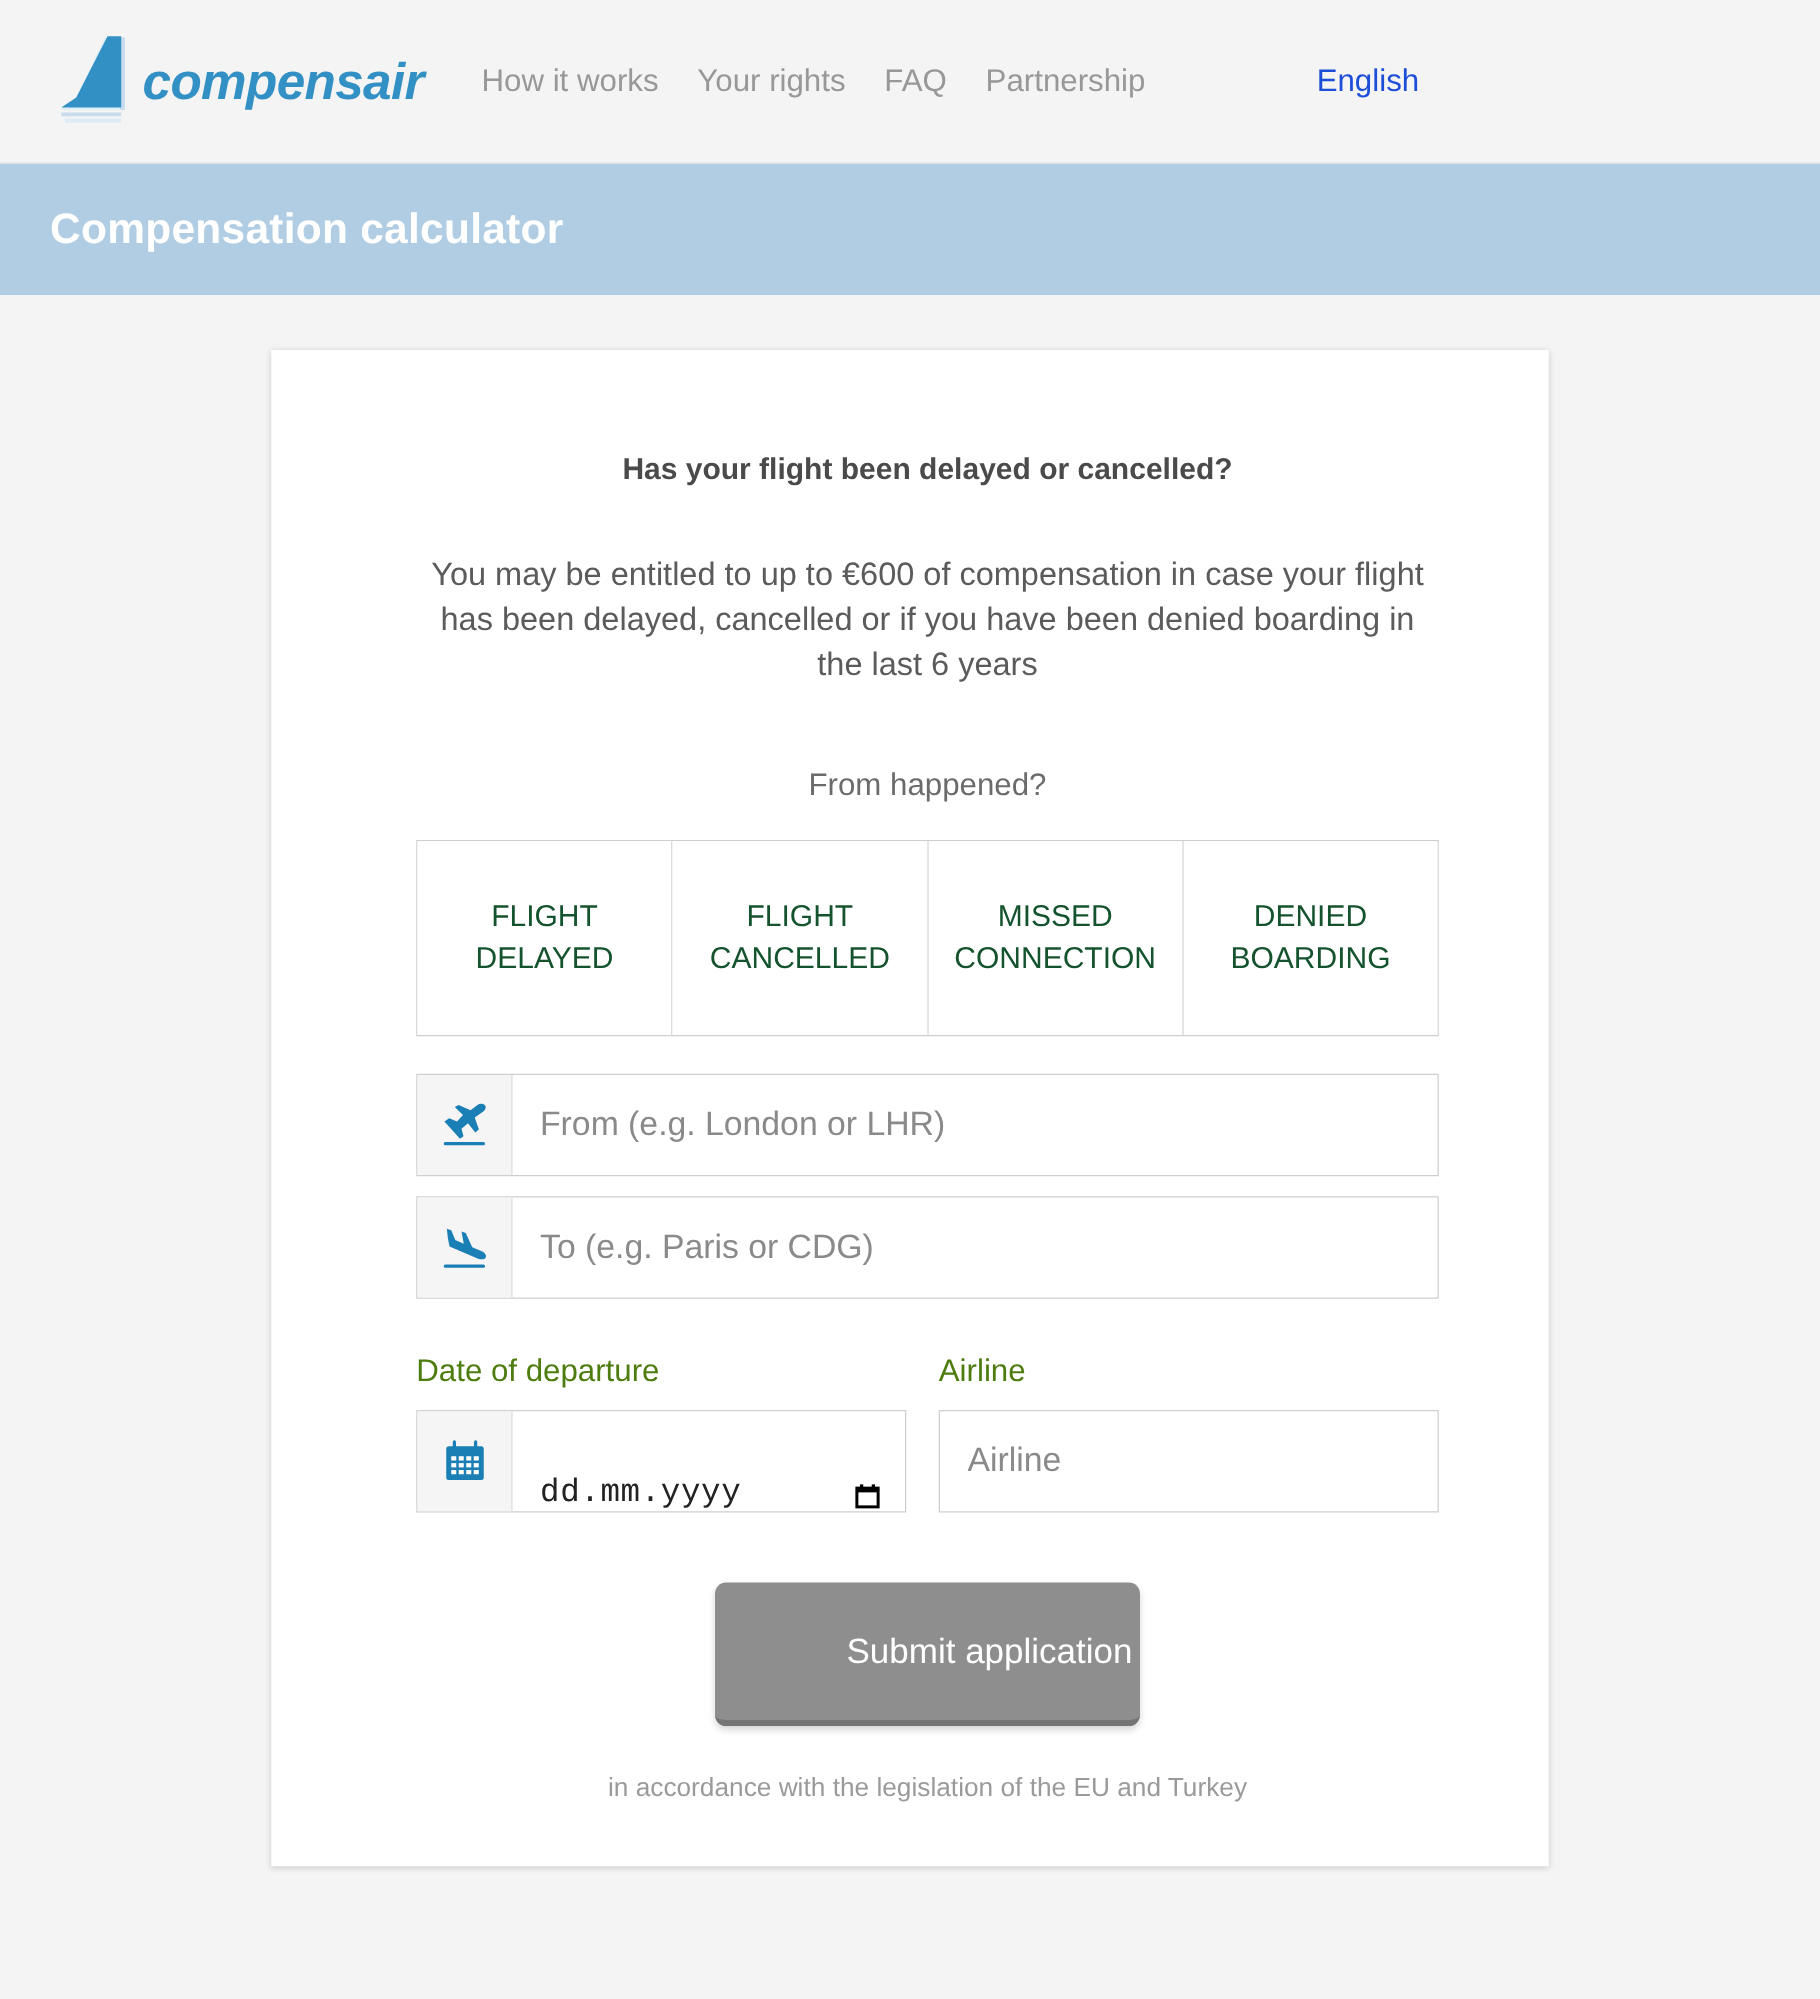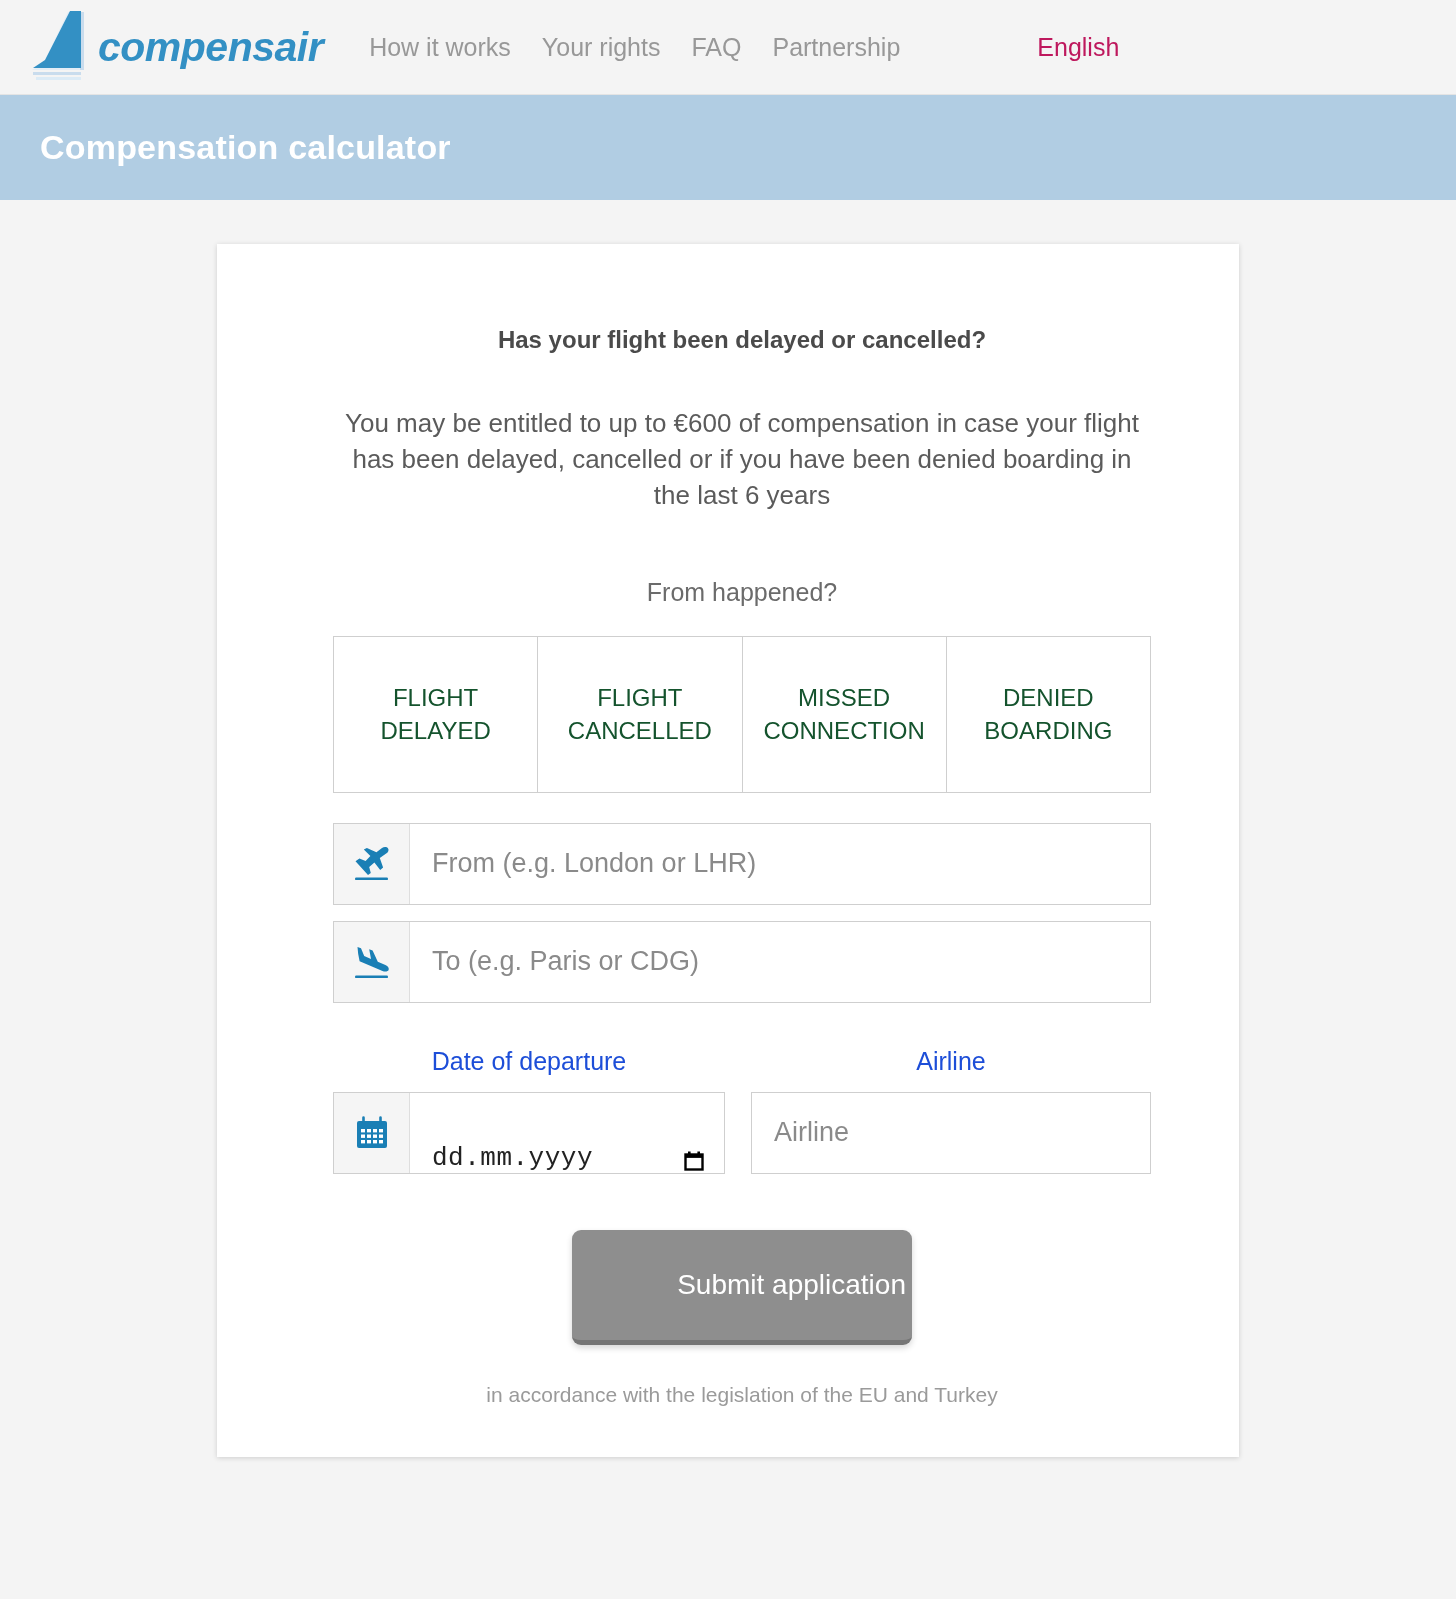--- a/index.html
+++ b/index.html
@@ -6,26 +6,26 @@
   html, body {
     margin: 0; padding: 0;
     width: 1456px; height: 1599px;
     background: #f4f4f4;
     font-family: "Liberation Sans", sans-serif;
     -webkit-font-smoothing: antialiased;
   }
 
   
   .site-header {
-    height: 95px;
+    height: 131px;
     background: #f4f4f4;
     border-bottom: 1px solid #e4e4e4;
     display: flex;
     align-items: center;
-    padding: 0 28px;
+    padding: 0 44px;
   }
   .brand {
     display: flex;
     align-items: center;
     gap: 4px;
     margin-right: 46px;
     text-decoration: none;
     cursor: pointer;
   }
   .brand-mark { width: 66px; height: 74px; display: block; flex: none; }
@@ -41,21 +41,21 @@
   .nav-link {
     font-size: 25px;
     color: #989898;
     text-decoration: none;
     cursor: pointer;
     white-space: nowrap;
   }
   .lang-select {
     margin-left: 137px;
     font-size: 25px;
-    color: #be185d;
+    color: #1d4ed8;
     cursor: pointer;
     white-space: nowrap;
   }
 
   
   .page-banner {
     background: #b1cde3;
     height: 105px;
     display: flex;
     align-items: center;
@@ -161,23 +161,22 @@
   .field-input::placeholder { color: #8a8a8a; opacity: 1; }
 
   
   .bottom-row {
     display: flex;
     gap: 26px;
     margin-top: 44px;
   }
   .bottom-col { flex: 1; display: flex; flex-direction: column; }
   .field-label {
-    text-align: center;
     font-size: 25px;
-    color: #1d4ed8;
+    color: #4d7c0f;
     margin-bottom: 16px;
   }
   .date-group { height: 82px; margin-bottom: 0; }
   .date-text {
     flex: 1;
     display: flex;
     align-items: flex-end;
     justify-content: space-between;
     padding: 0 18px 0 22px;
   }

